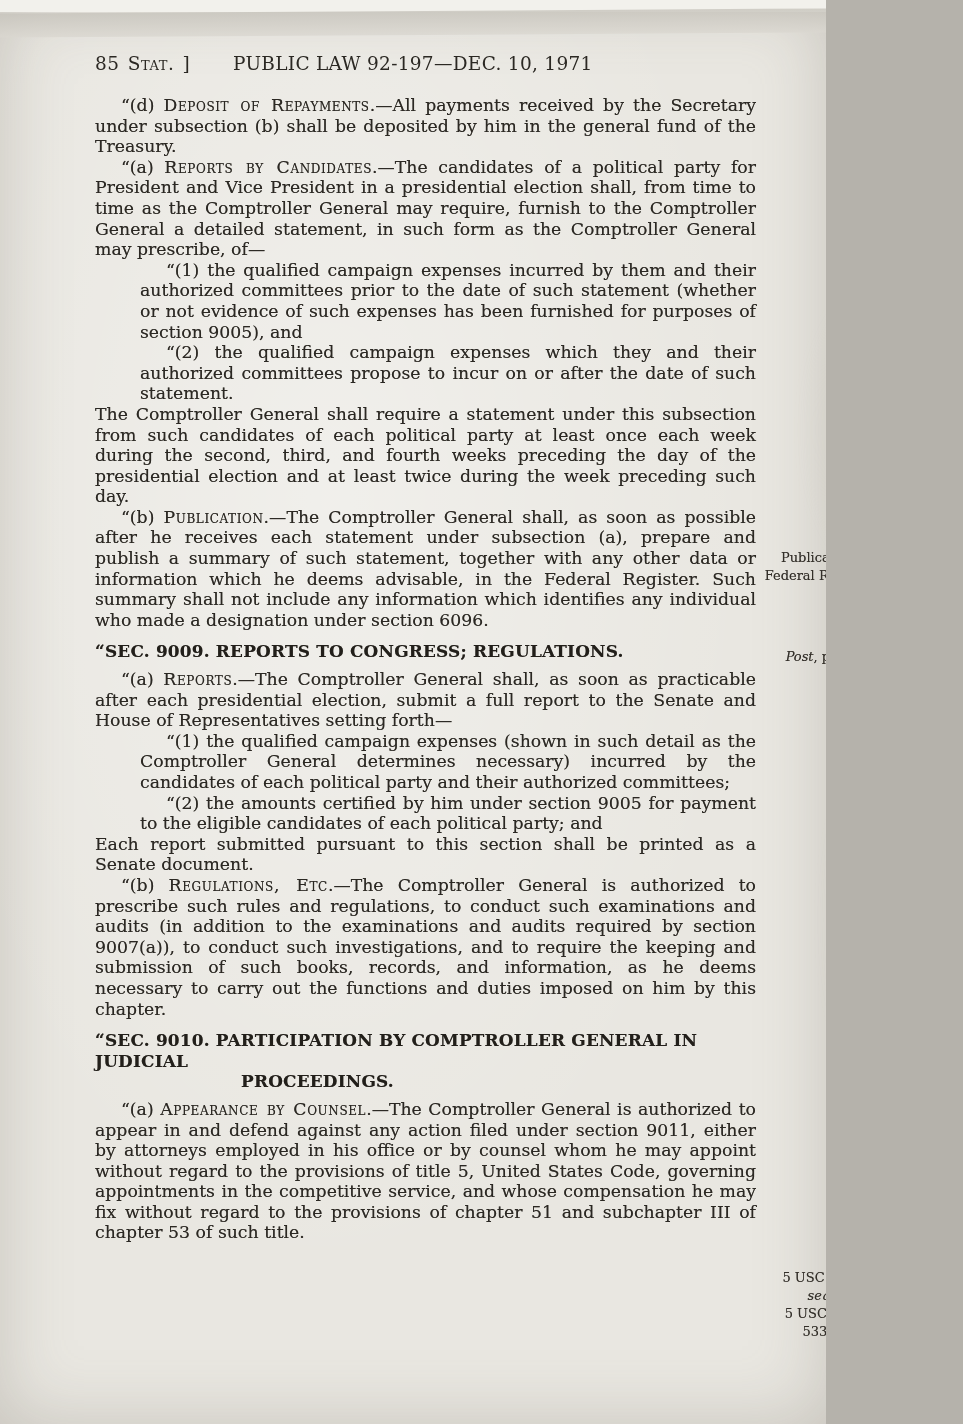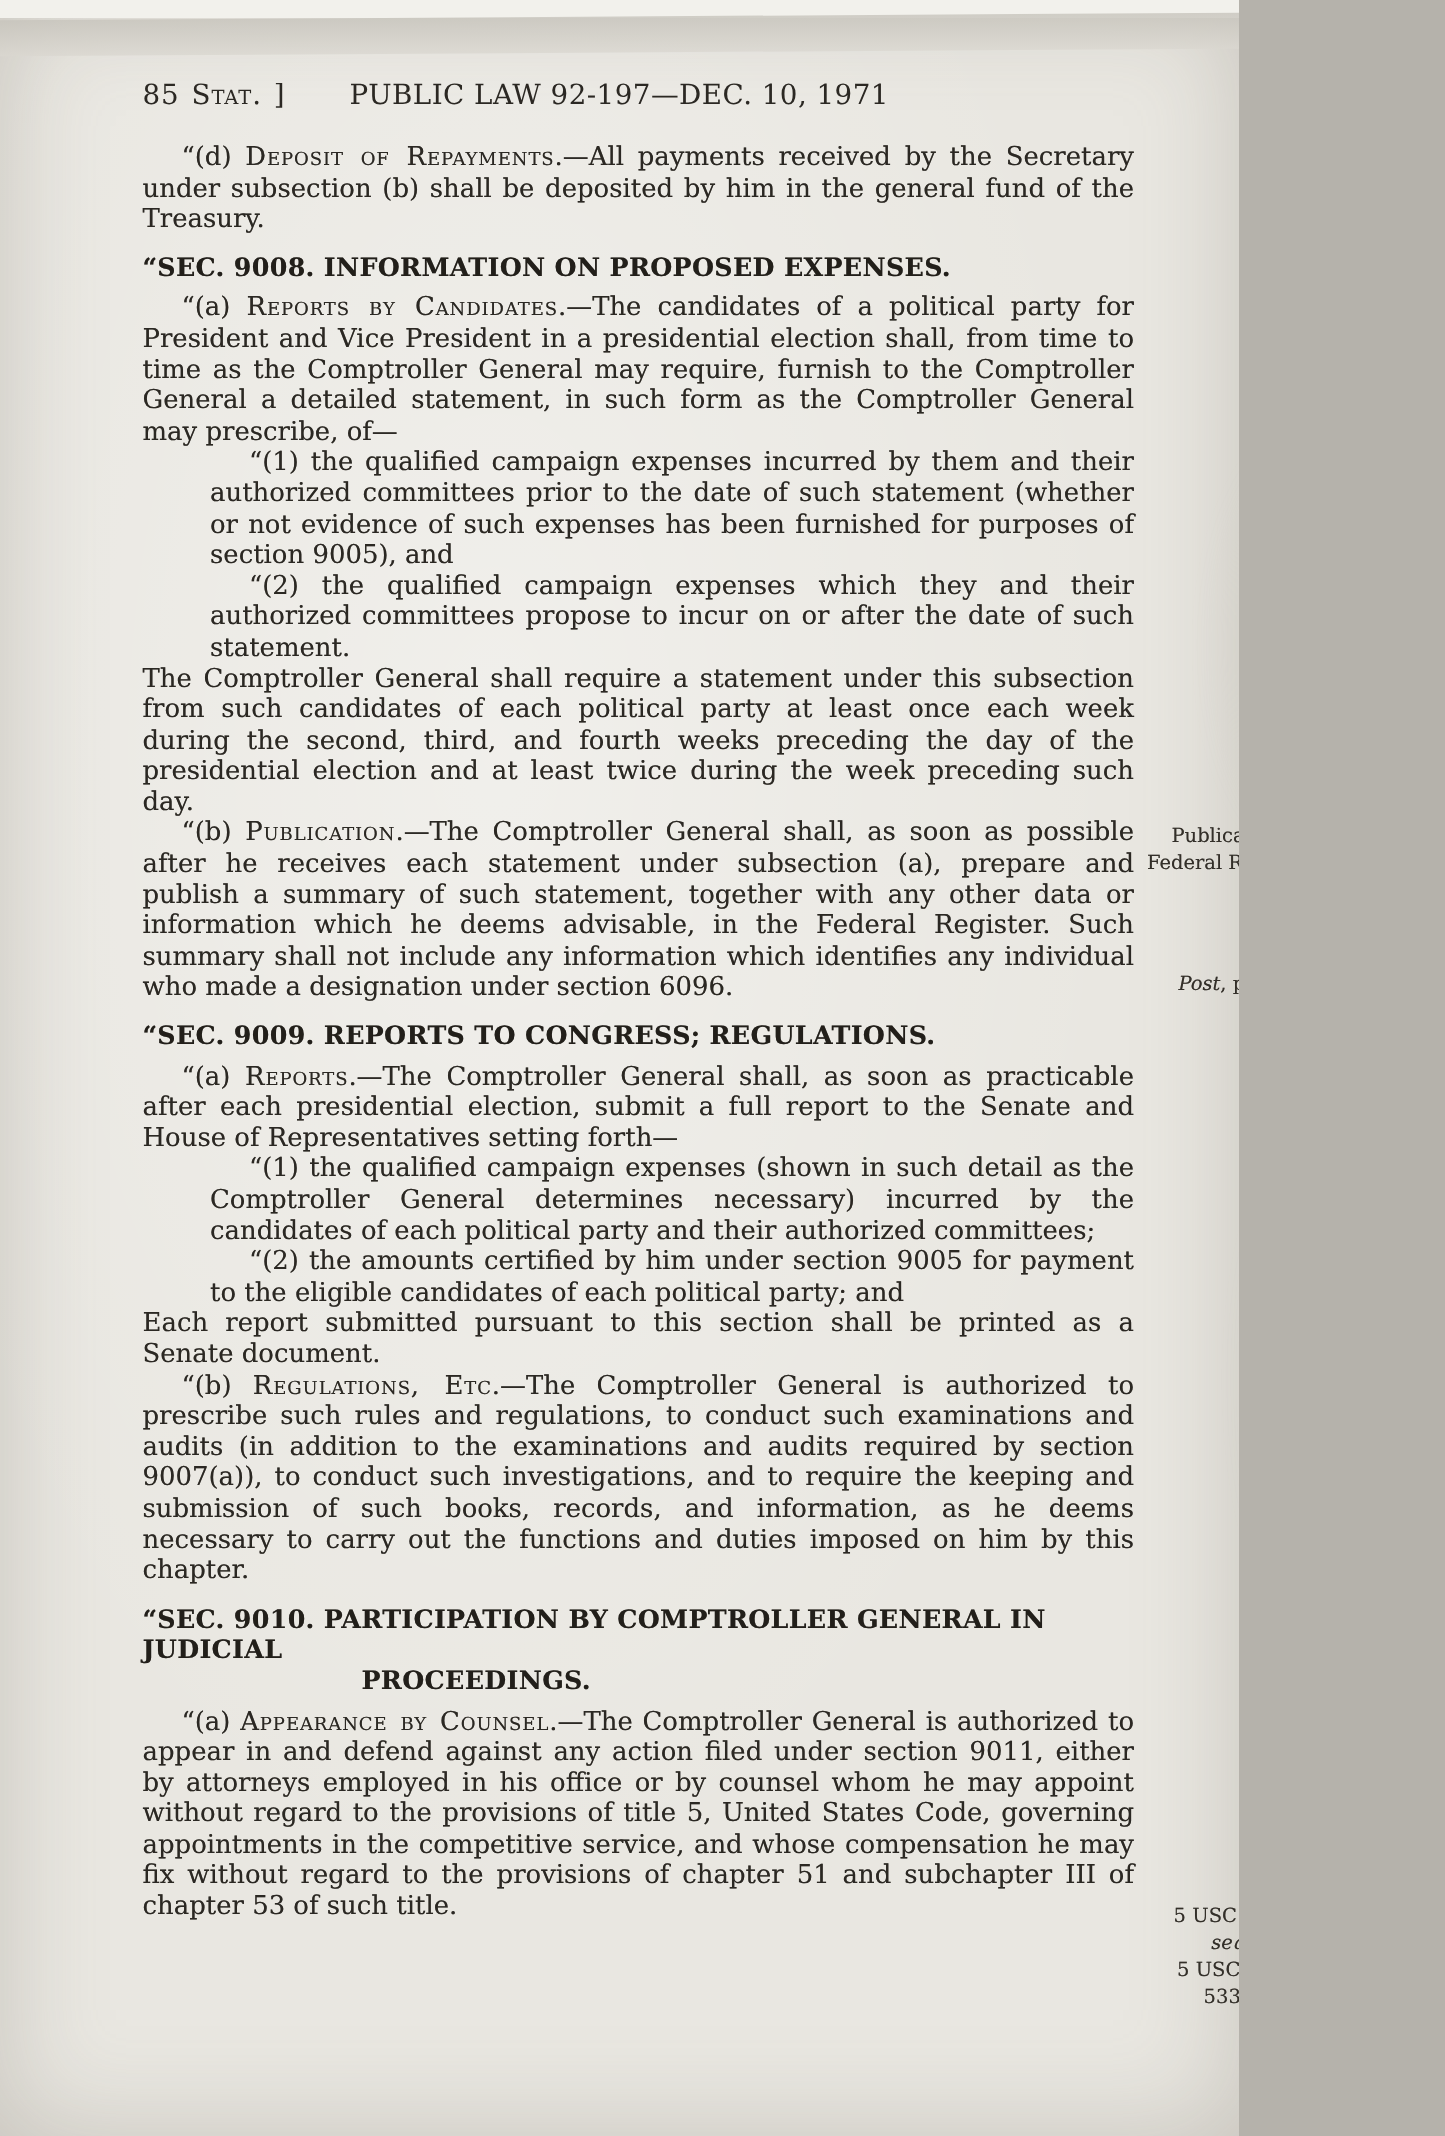--- a/index.html
+++ b/index.html
@@ -72,21 +72,20 @@
   <div class="bleed-blob" style="left:840px; top:760px; width:110px; height:320px;"></div>
 
   <div class="header">
     <span class="stat-label sc">85 Stat. ]</span>
     <span class="law-title">PUBLIC LAW 92-197—DEC. 10, 1971</span>
     <span class="page-num">569</span>
   </div>
 
   <div class="text-col">
       <p class="para body"><span>“(d) </span><span class="sc">Deposit of Repayments</span><span>.—All payments received by the Secretary under subsection (b) shall be deposited by him in the general fund of the Treasury.</span></p>
-      <p class="para heading"><span>“SEC. 9008. INFORMATION ON PROPOSED EXPENSES.</span></p>
       <p class="para body"><span>“(a) </span><span class="sc">Reports by Candidates</span><span>.—The candidates of a political party for President and Vice President in a presidential election shall, from time to time as the Comptroller General may require, furnish to the Comptroller General a detailed statement, in such form as the Comptroller General may prescribe, of—</span></p>
       <p class="para sub"><span>“(1) the qualified campaign expenses incurred by them and their authorized committees prior to the date of such statement (whether or not evidence of such expenses has been furnished for purposes of section 9005), and</span></p>
       <p class="para sub"><span>“(2) the qualified campaign expenses which they and their authorized committees propose to incur on or after the date of such statement.</span></p>
       <p class="para flush"><span>The Comptroller General shall require a statement under this subsection from such candidates of each political party at least once each week during the second, third, and fourth weeks preceding the day of the presidential election and at least twice during the week preceding such day.</span></p>
       <p class="para body"><span>“(b) </span><span class="sc">Publication</span><span>.—The Comptroller General shall, as soon as possible after he receives each statement under subsection (a), prepare and publish a summary of such statement, together with any other data or information which he deems advisable, in the Federal Register. Such summary shall not include any information which identifies any individual who made a designation under section 6096.</span></p>
       <p class="para heading"><span>“SEC. 9009. REPORTS TO CONGRESS; REGULATIONS.</span></p>
       <p class="para body"><span>“(a) </span><span class="sc">Reports</span><span>.—The Comptroller General shall, as soon as practicable after each presidential election, submit a full report to the Senate and House of Representatives setting forth—</span></p>
       <p class="para sub"><span>“(1) the qualified campaign expenses (shown in such detail as the Comptroller General determines necessary) incurred by the candidates of each political party and their authorized committees;</span></p>
       <p class="para sub"><span>“(2) the amounts certified by him under section 9005 for payment to the eligible candidates of each political party; and</span></p>
       <p class="para flush"><span>Each report submitted pursuant to this section shall be printed as a Senate document.</span></p>

